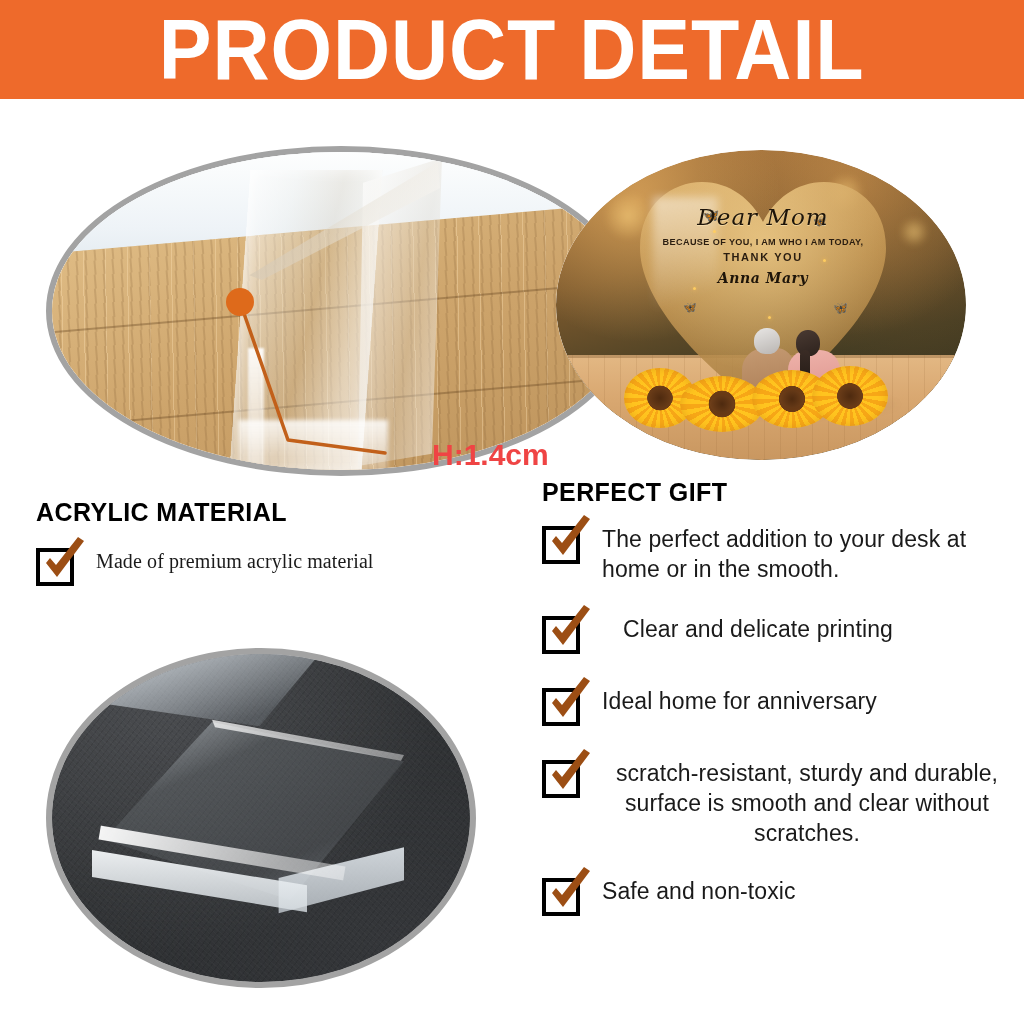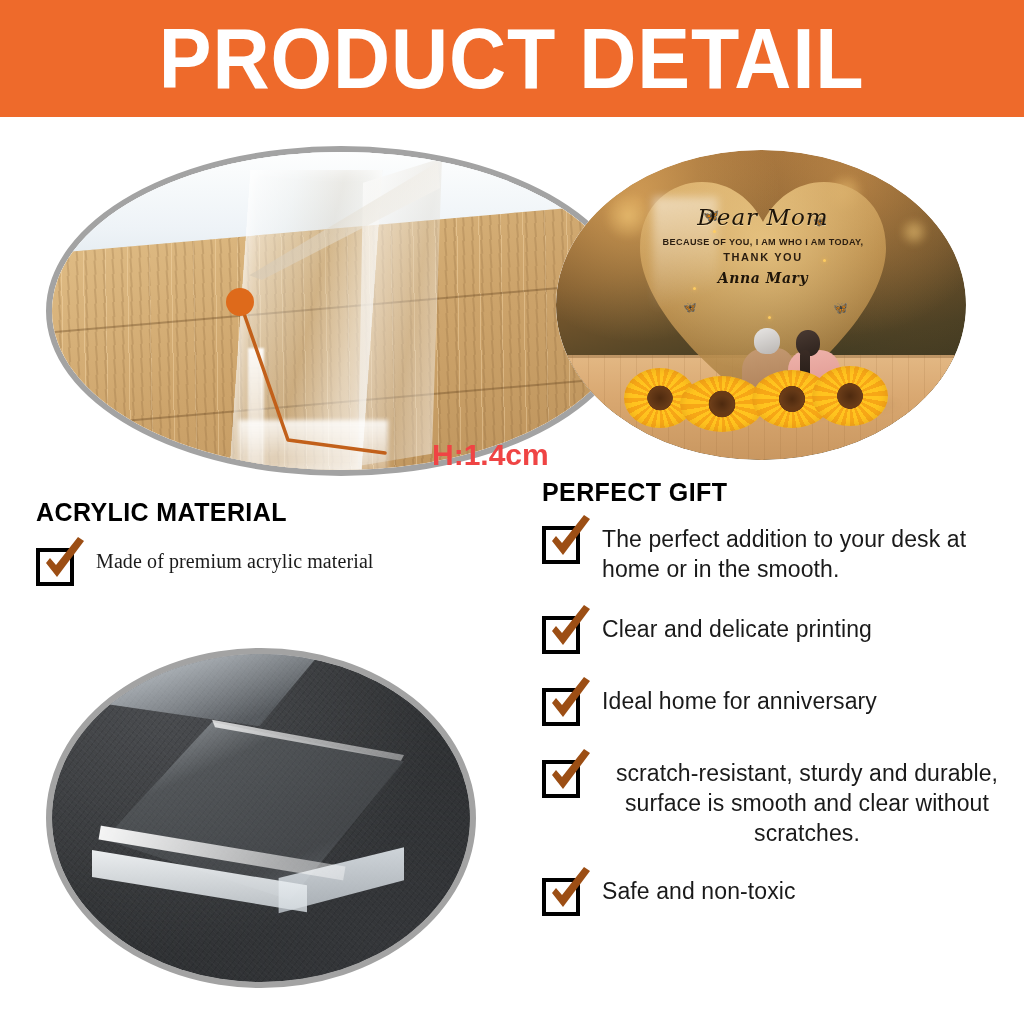--- a/index.html
+++ b/index.html
@@ -16,21 +16,21 @@
     font-family: "Liberation Sans", sans-serif;
     -webkit-font-smoothing: antialiased;
   }
 
   
   .banner {
     position: absolute;
     left: 0;
     top: 0;
     width: 1024px;
-    height: 117px;
+    height: 99px;
     background: #ee6a2b;
     display: flex;
     align-items: center;
     justify-content: center;
   }
   .banner-title {
     color: #ffffff;
     font-family: "Liberation Sans Narrow", "Liberation Sans", sans-serif;
     font-weight: bold;
     font-size: 86px;
@@ -547,35 +547,35 @@
 <div class="check-list" id="list-gift">
   <div class="check-item" style="margin-bottom:30px;">
     <div class="checkbox">
       <svg class="tick" viewBox="0 0 54 54">
         <path d="M9 27 L20 41 L47 5 L41 1 L19 29 L13 22 Z" fill="#9c4e14"></path>
       </svg>
     </div>
     <div class="check-text" style="max-width:400px;">The perfect addition to your desk at home or in the smooth.</div>
   </div>
 
+  <div class="check-item" style="margin-bottom:32px;gap:21px;">
+    <div class="checkbox">
+      <svg class="tick" viewBox="0 0 54 54">
+        <path d="M9 27 L20 41 L47 5 L41 1 L19 29 L13 22 Z" fill="#9c4e14"></path>
+      </svg>
+    </div>
+    <div class="check-text">Clear and delicate printing</div>
+  </div>
+
   <div class="check-item" style="margin-bottom:32px;">
     <div class="checkbox">
       <svg class="tick" viewBox="0 0 54 54">
         <path d="M9 27 L20 41 L47 5 L41 1 L19 29 L13 22 Z" fill="#9c4e14"></path>
       </svg>
     </div>
-    <div class="check-text">Clear and delicate printing</div>
-  </div>
-
-  <div class="check-item" style="margin-bottom:32px;">
-    <div class="checkbox">
-      <svg class="tick" viewBox="0 0 54 54">
-        <path d="M9 27 L20 41 L47 5 L41 1 L19 29 L13 22 Z" fill="#9c4e14"></path>
-      </svg>
-    </div>
     <div class="check-text">Ideal home for anniversary</div>
   </div>
 
   <div class="check-item" style="margin-bottom:28px;text-align:center;">
     <div class="checkbox">
       <svg class="tick" viewBox="0 0 54 54">
         <path d="M9 27 L20 41 L47 5 L41 1 L19 29 L13 22 Z" fill="#9c4e14"></path>
       </svg>
     </div>
     <div class="check-text" style="max-width:420px;">scratch-resistant, sturdy and durable, surface is smooth and clear without scratches.</div>

